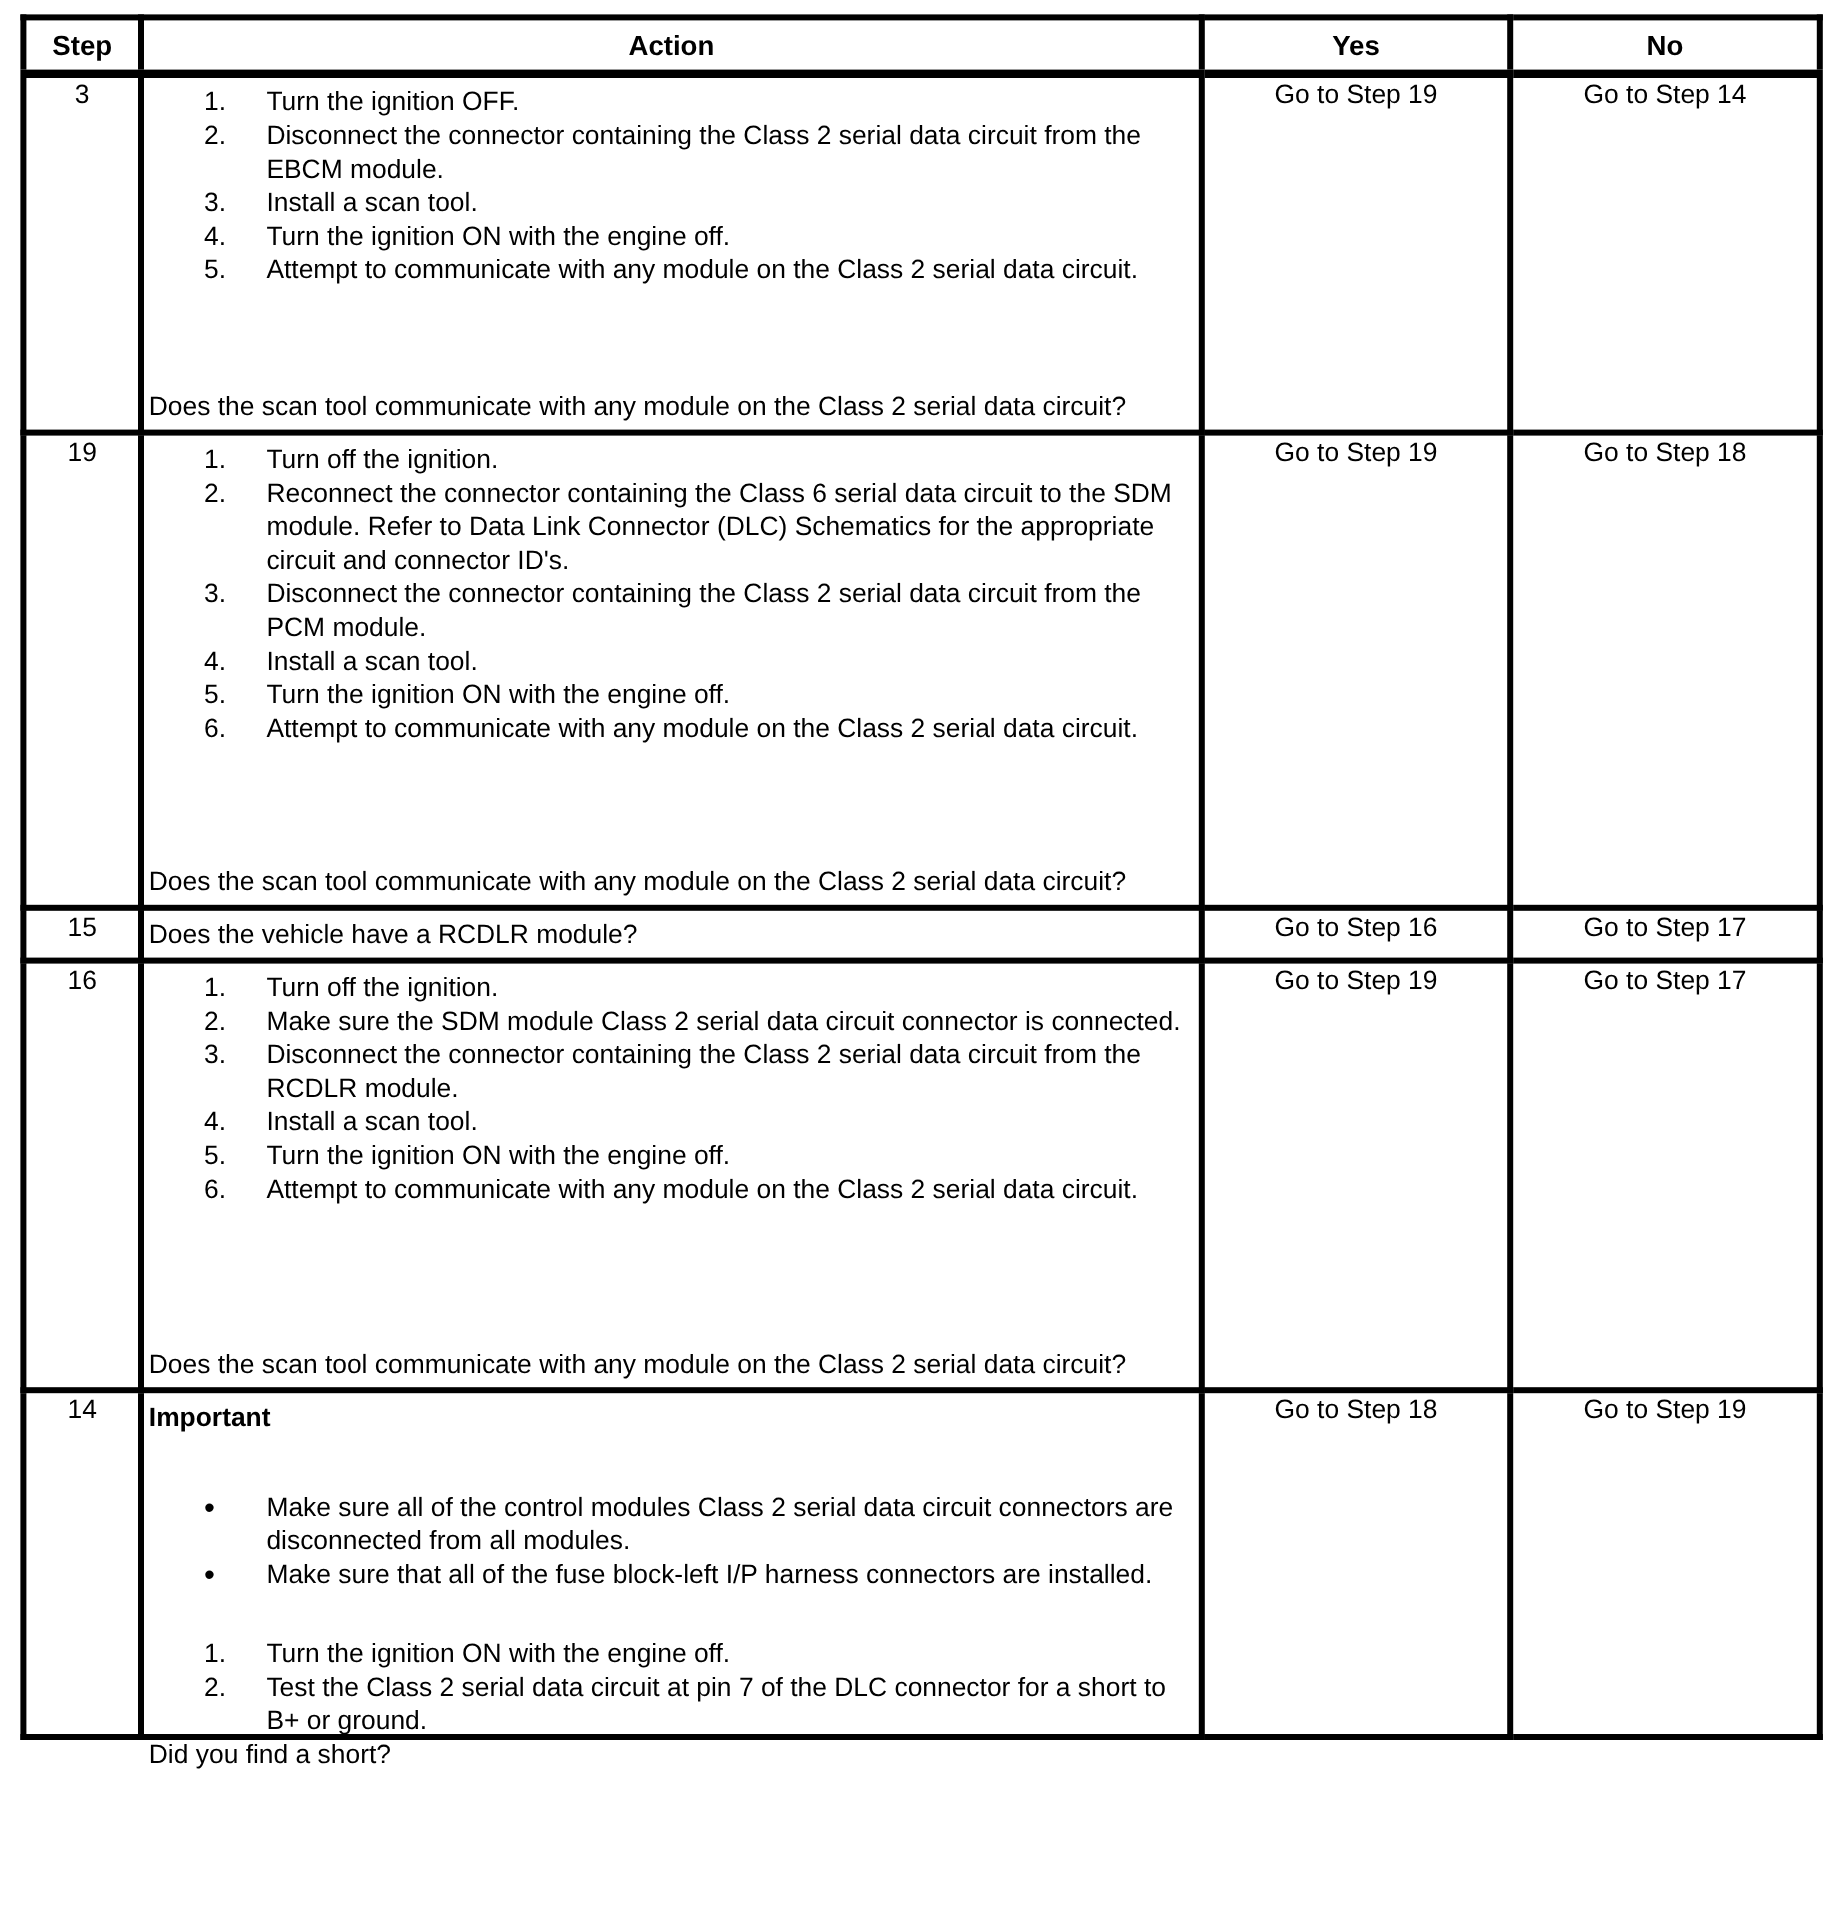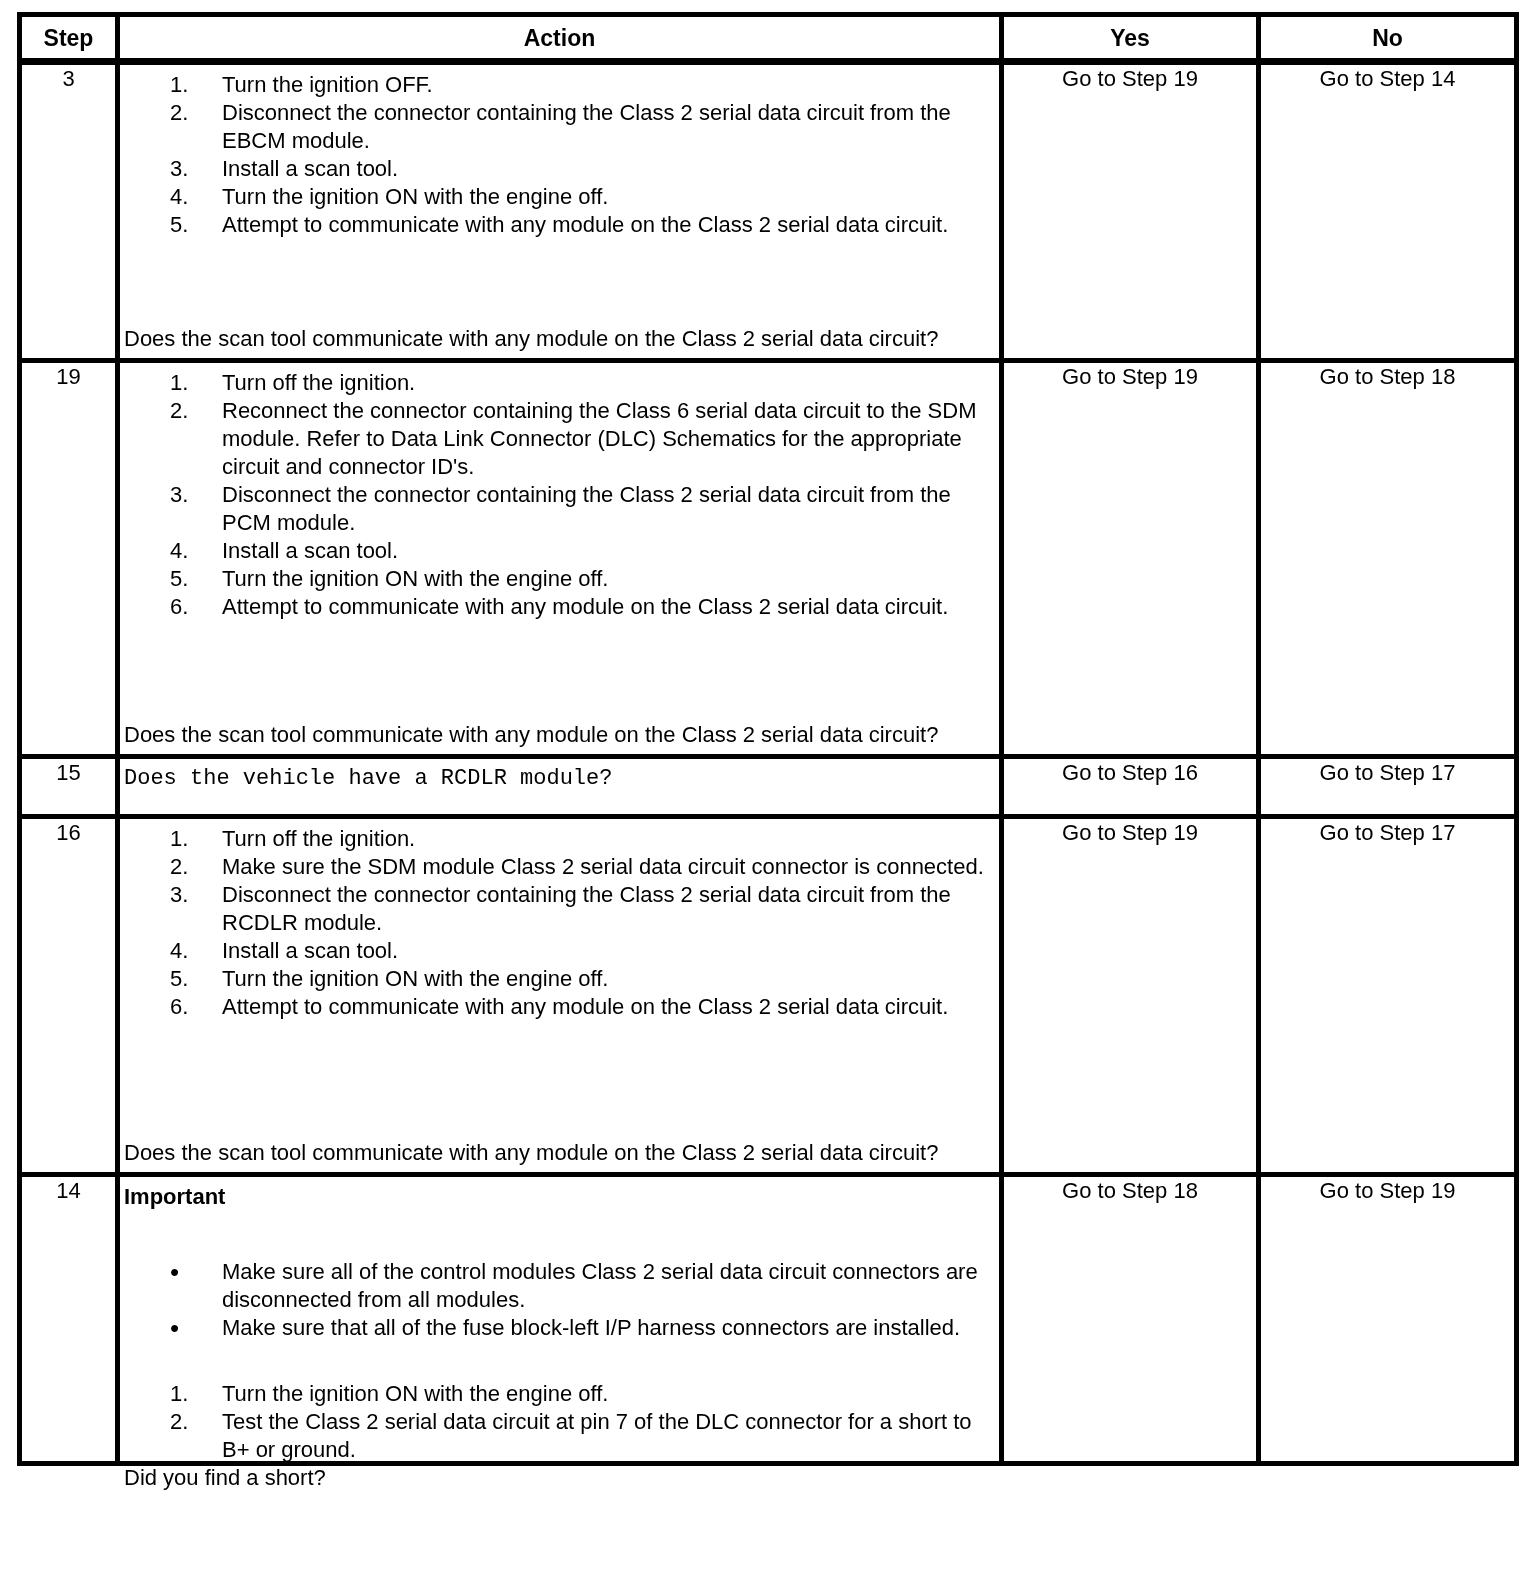--- a/index.html
+++ b/index.html
@@ -49,21 +49,21 @@
   }
   td.action-cell { vertical-align: top; }
   .action-wrap {
     display: flex;
     flex-direction: column;
     box-sizing: border-box;
     padding: 6px 4px 5px 4px;
   }
   .action-wrap.h-13 { height: 293px; }
   .action-wrap.h-14 { height: 391px; }
-  .action-wrap.h-15 { height: 55px; justify-content: flex-start; font-family: Liberation Mono, monospace; }
+  .action-wrap.h-15 { height: 39px; justify-content: center; }
   .action-wrap.h-16 { height: 353px; }
   .action-wrap.h-17 { height: 284px; }
 
   .list { margin-left: 46px; }
   .list + .list { margin-top: 38px; }
   .list-item { display: flex; }
   .list-item .marker {
     flex: 0 0 52px;
     box-sizing: border-box;
   }

